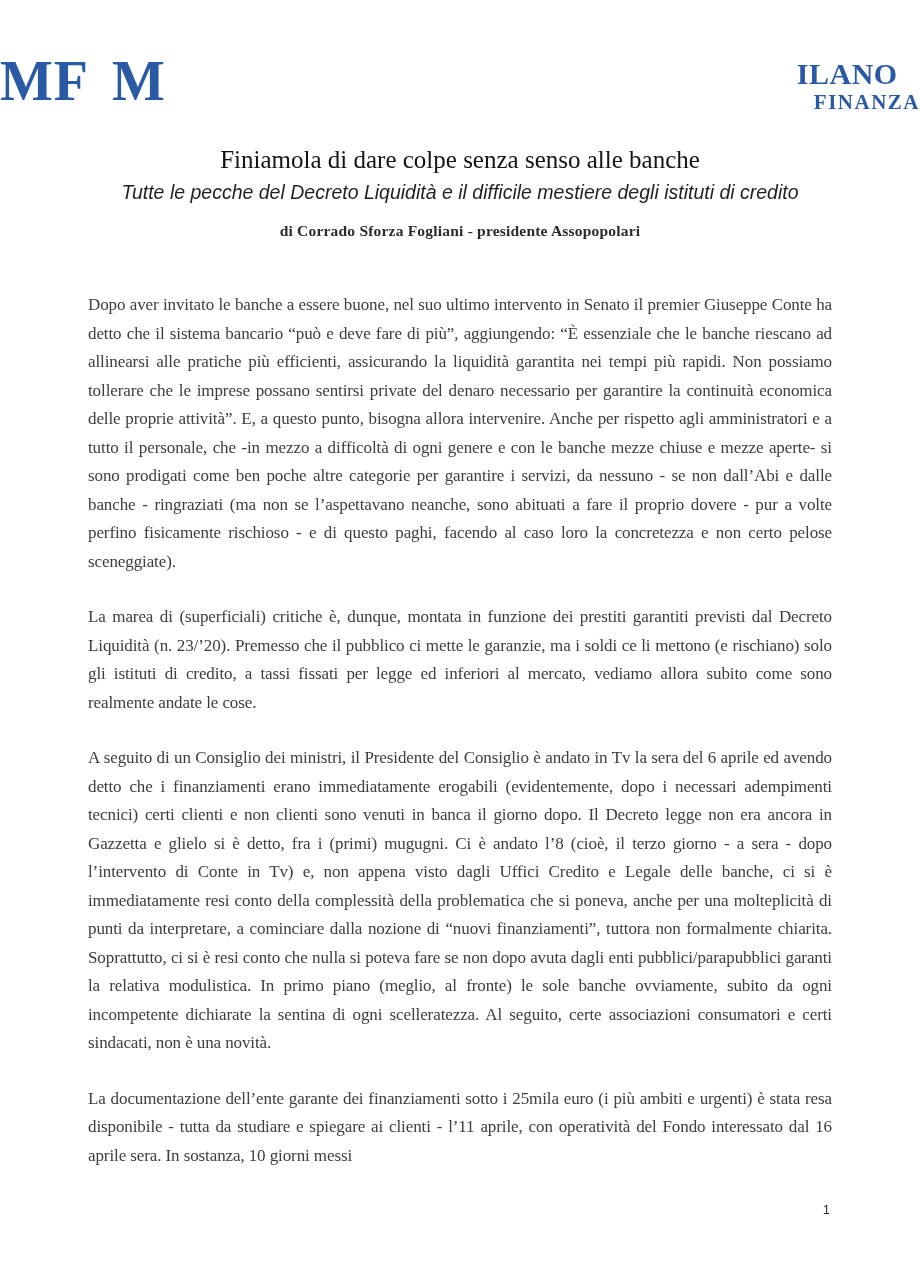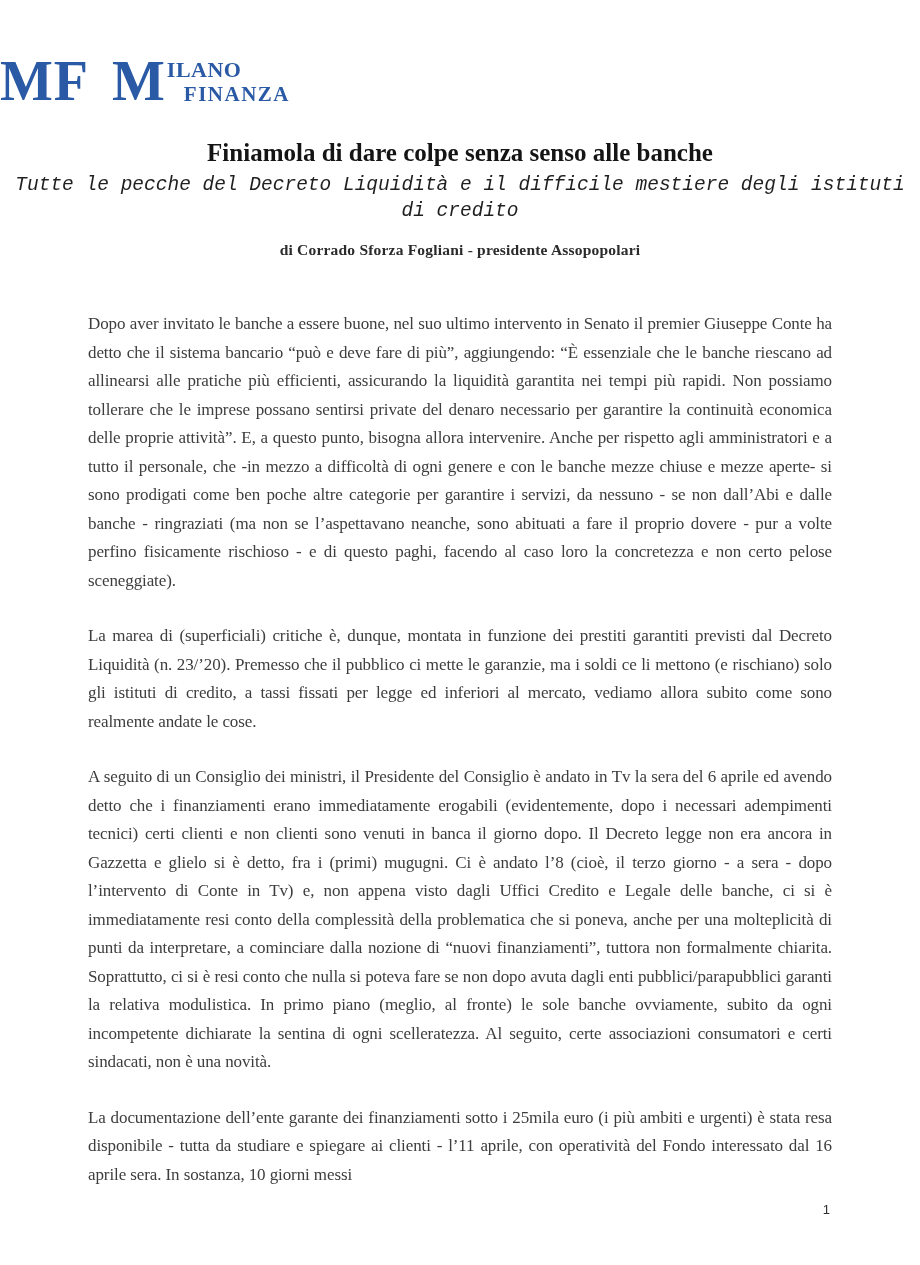--- a/index.html
+++ b/index.html
@@ -14,66 +14,66 @@
     }
     .page {
       position: absolute;
       inset: 0;
     }
 
     
     .logo {
       margin-top: 56px;
       display: flex;
-      justify-content: flex-start;
+      justify-content: space-between;
       align-items: flex-start;
       color: #2a5aa5;
       font-family: "Liberation Serif", serif;
       font-weight: bold;
       user-select: none;
     }
     .logo-big {
       font-size: 56px;
       line-height: 0.9;
       letter-spacing: 1px;
       word-spacing: 10px;
     }
     .logo-stack {
       display: flex;
       flex-direction: column;
       margin-top: 3px;
       margin-left: 1px;
     }
     .logo-ilano {
-      font-size: 22px;
+      font-size: 30px;
       line-height: 1;
       letter-spacing: 0.5px;
     }
     .logo-finanza {
       font-size: 21px;
       line-height: 1;
       margin-top: 3px;
       margin-left: 17px;
       letter-spacing: 1.5px;
     }
 
     
     .title {
       margin-top: 32px;
       text-align: center;
       font-family: "Liberation Serif", serif;
-      font-weight: bold;
+      font-weight: normal;
       font-size: 25px;
       line-height: 30px;
       color: #141414;
     }
     .subtitle {
       margin-top: 4px;
       text-align: center;
-      font-family: Liberation Mono, monospace;
+      font-family: Liberation Sans, sans-serif;
       font-style: italic;
       font-size: 19.5px;
       line-height: 26px;
       color: #1f1f1f;
     }
     .byline {
       margin-top: 16px;
       text-align: center;
       font-family: "Liberation Serif", serif;
       font-weight: bold;

